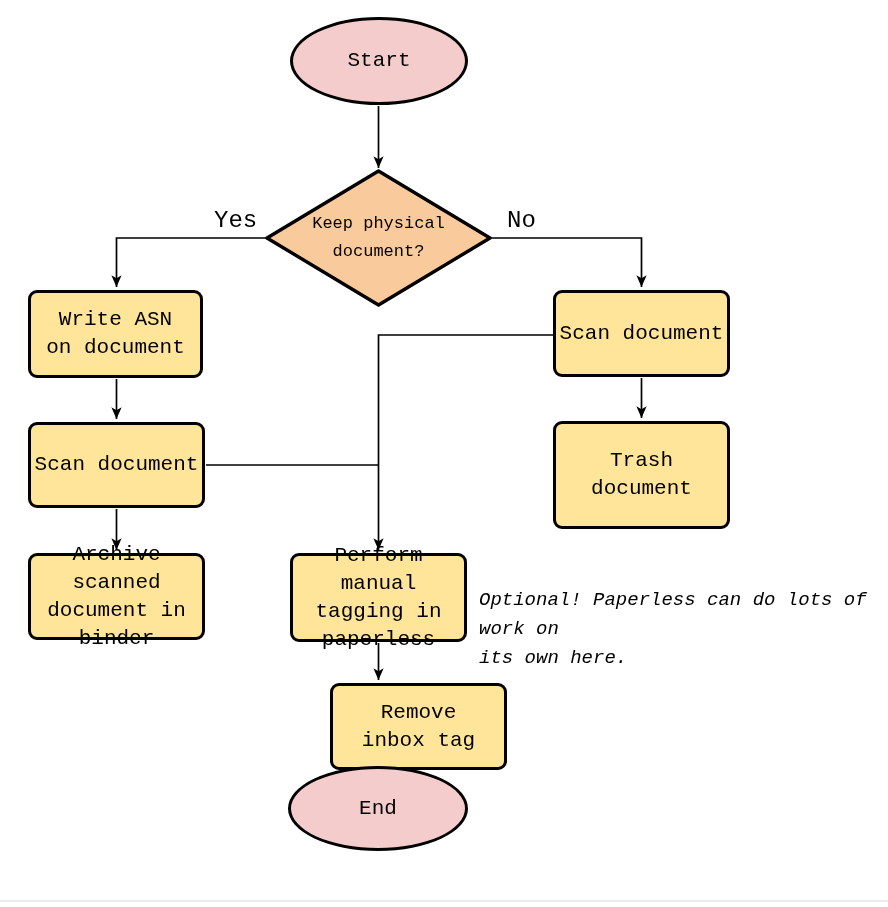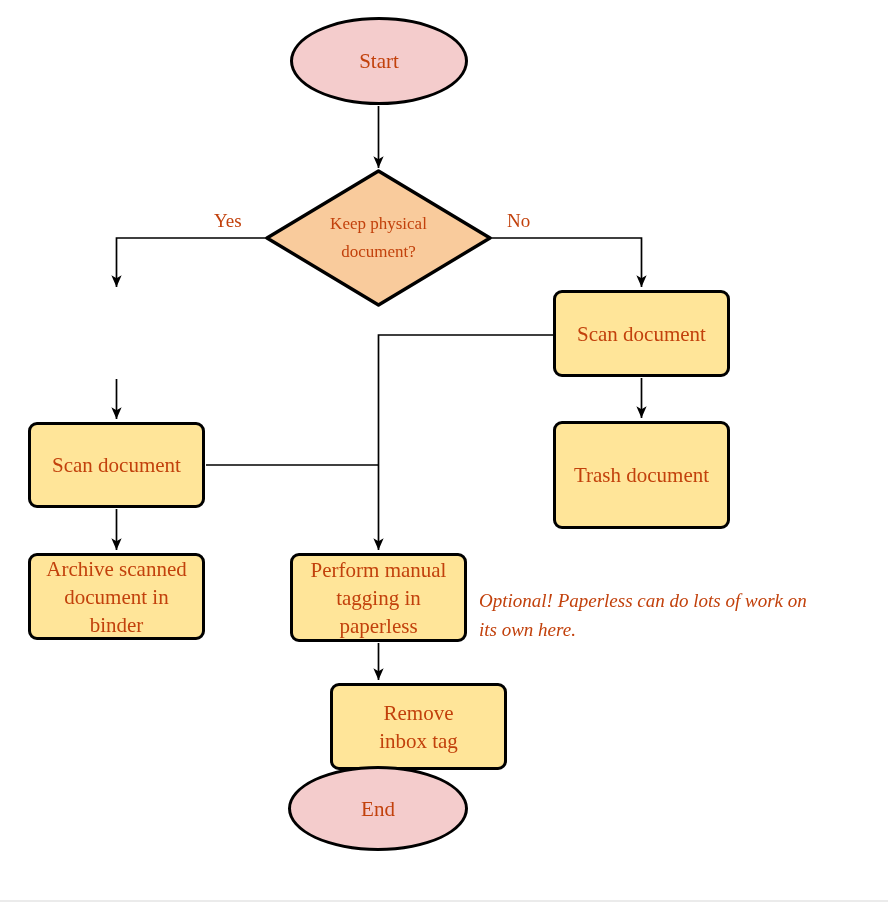--- a/index.html
+++ b/index.html
@@ -1,22 +1,22 @@
 <!DOCTYPE html>
 <html><head>
 <meta charset="utf-8">
 <style>
   html, body { margin: 0; padding: 0; background: #ffffff; }
   .canvas {
     position: relative;
     width: 888px;
     height: 907px;
     background: #ffffff;
-    font-family: Liberation Serif, serif;
-    color: #c2410c;
+    font-family: Liberation Mono, monospace;
+    color: #000000;
     overflow: hidden;
   }
   svg.edges {
     position: absolute;
     left: 0; top: 0;
     width: 888px; height: 907px;
   }
   svg.edges path.edge {
     fill: none;
     stroke: #000000;
@@ -46,21 +46,21 @@
     display: flex;
     align-items: center;
     justify-content: center;
     text-align: center;
     font-size: 17px;
     line-height: 28px;
     white-space: pre-line;
   }
   .edge-label {
     position: absolute;
-    font-size: 19px;
+    font-size: 24px;
     line-height: 22px;
   }
   .annotation {
     position: absolute;
     font-size: 19px;
     line-height: 29px;
     font-style: italic;
     white-space: pre-line;
   }
   .bottom-line {
@@ -98,20 +98,22 @@
 
   <div class="node ellipse" style="left: 290px; top: 17px; width: 178px; height: 88px; background-color: rgb(244, 204, 204);">Start</div>
 
   <div class="diamond-label" style="left:288px; top:210px; width:181px; height:56px;">Keep physical
 document?</div>
 
   <span class="edge-label" style="left:214px; top:210px;">Yes</span>
 
   <span class="edge-label" style="left:507px; top:210px;">No</span>
 
+  <div class="node rect" style="left: 28px; top: 290px; width: 175px; height: 88px; background-color: rgb(255, 229, 153);">Write ASN
+on document</div>
 
   <div class="node rect" style="left: 28px; top: 422px; width: 177px; height: 86px; background-color: rgb(255, 229, 153);">Scan document</div>
 
   <div class="node rect" style="left: 28px; top: 553px; width: 177px; height: 87px; background-color: rgb(255, 229, 153);">Archive scanned
 document in
 binder</div>
 
   <div class="node rect" style="left: 553px; top: 290px; width: 177px; height: 87px; background-color: rgb(255, 229, 153);">Scan document</div>
 
   <div class="node rect" style="left: 553px; top: 421px; width: 177px; height: 108px; background-color: rgb(255, 229, 153);">Trash document</div>

